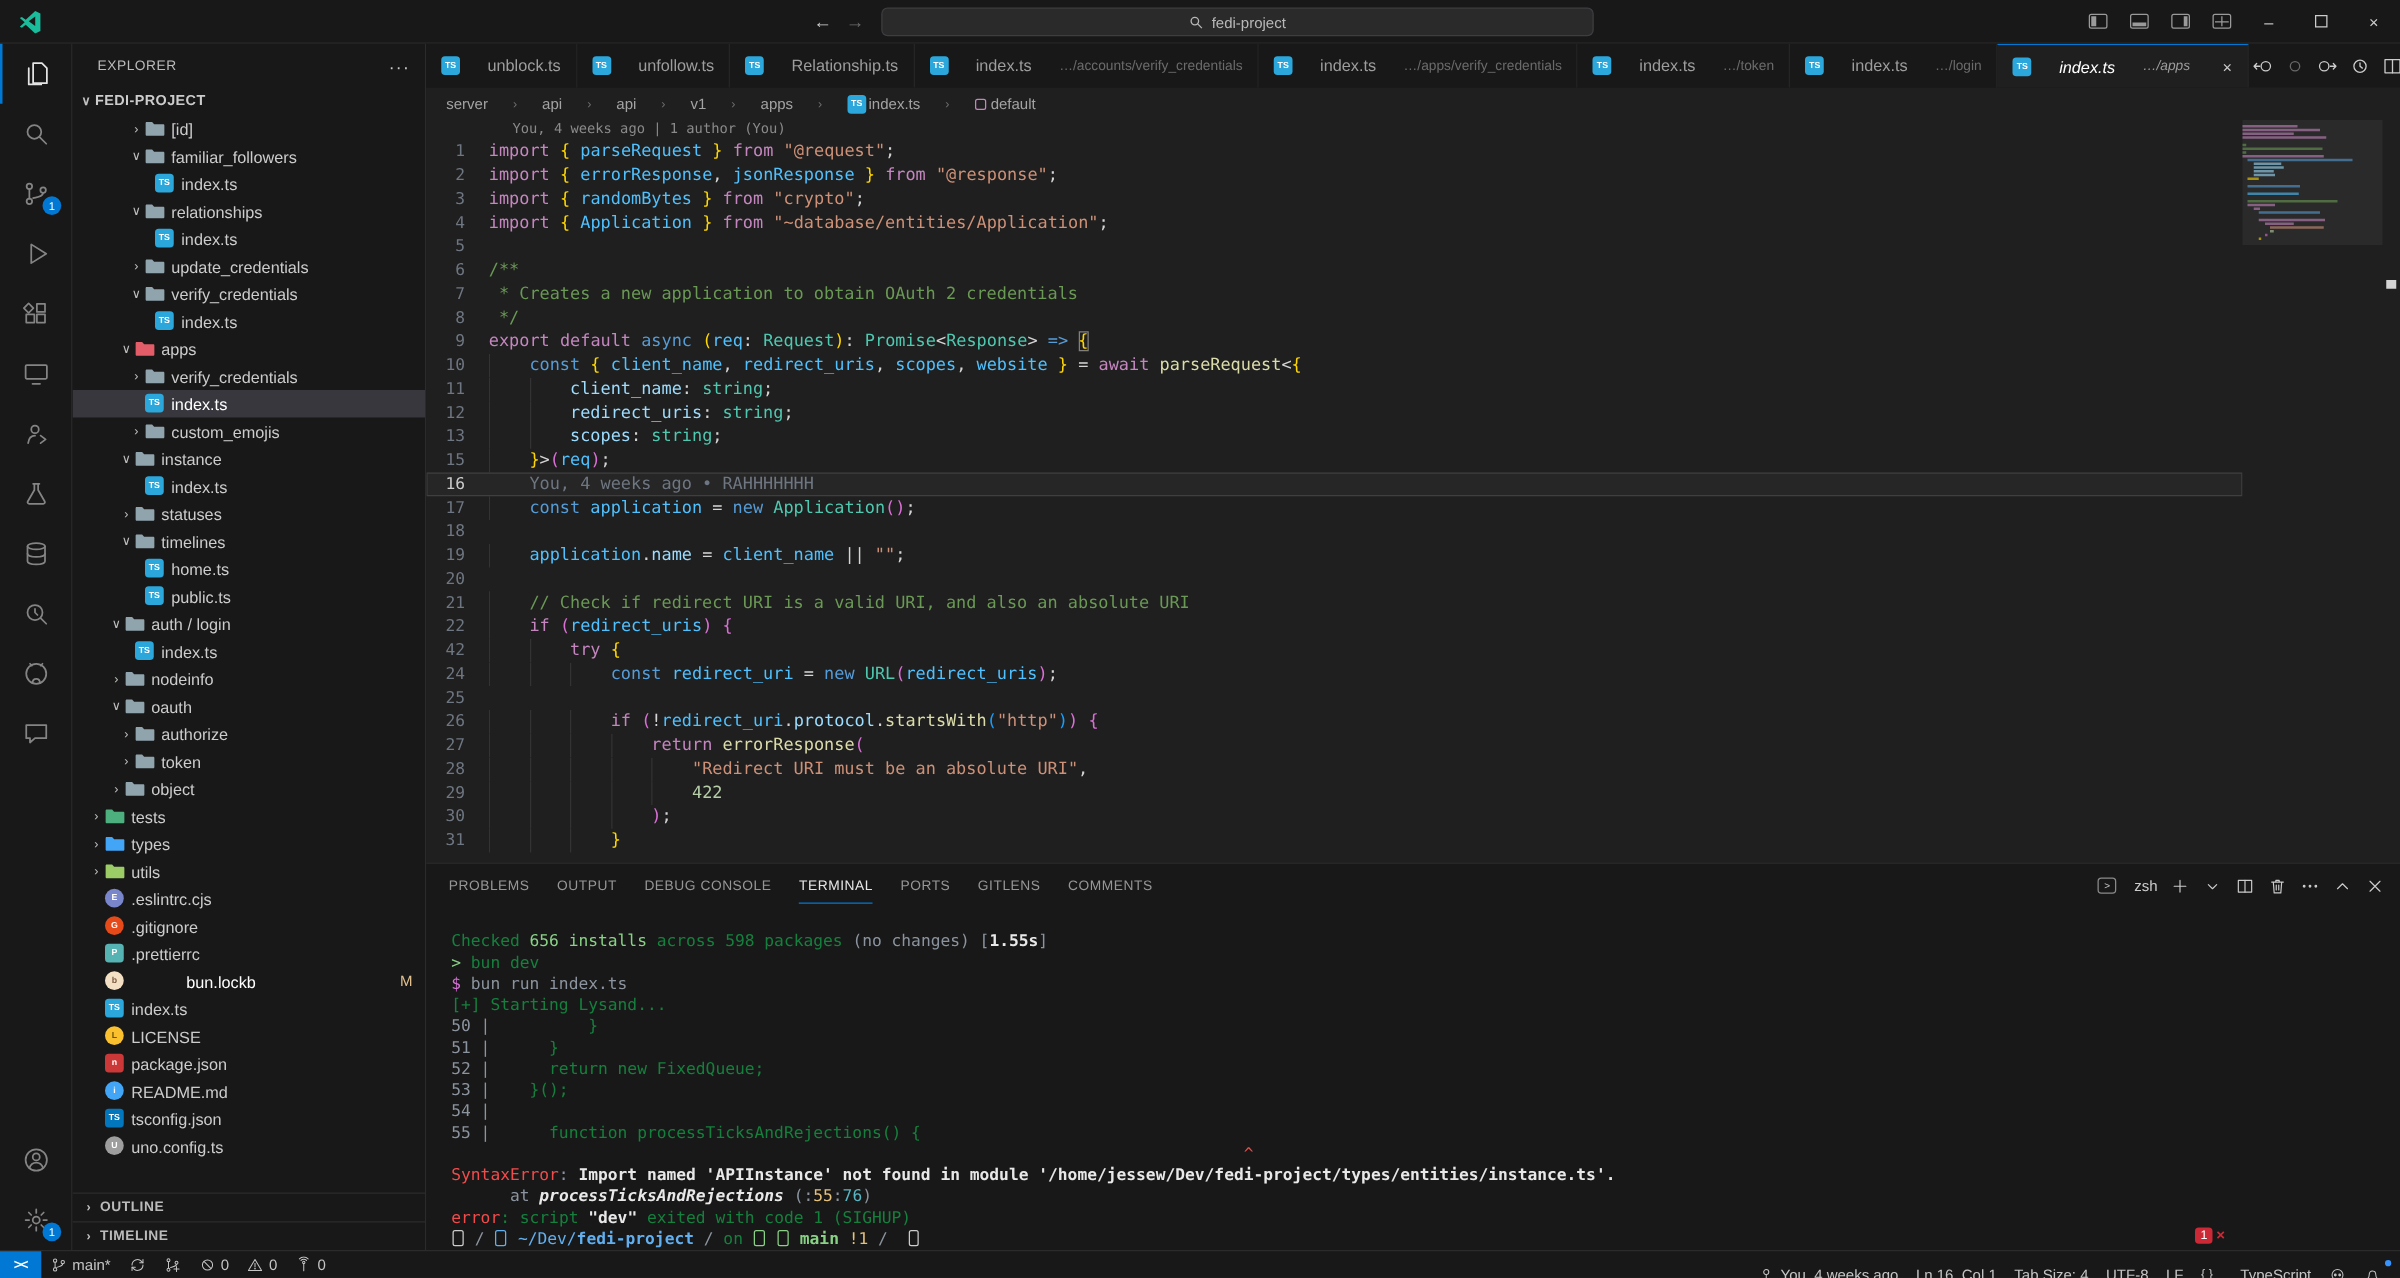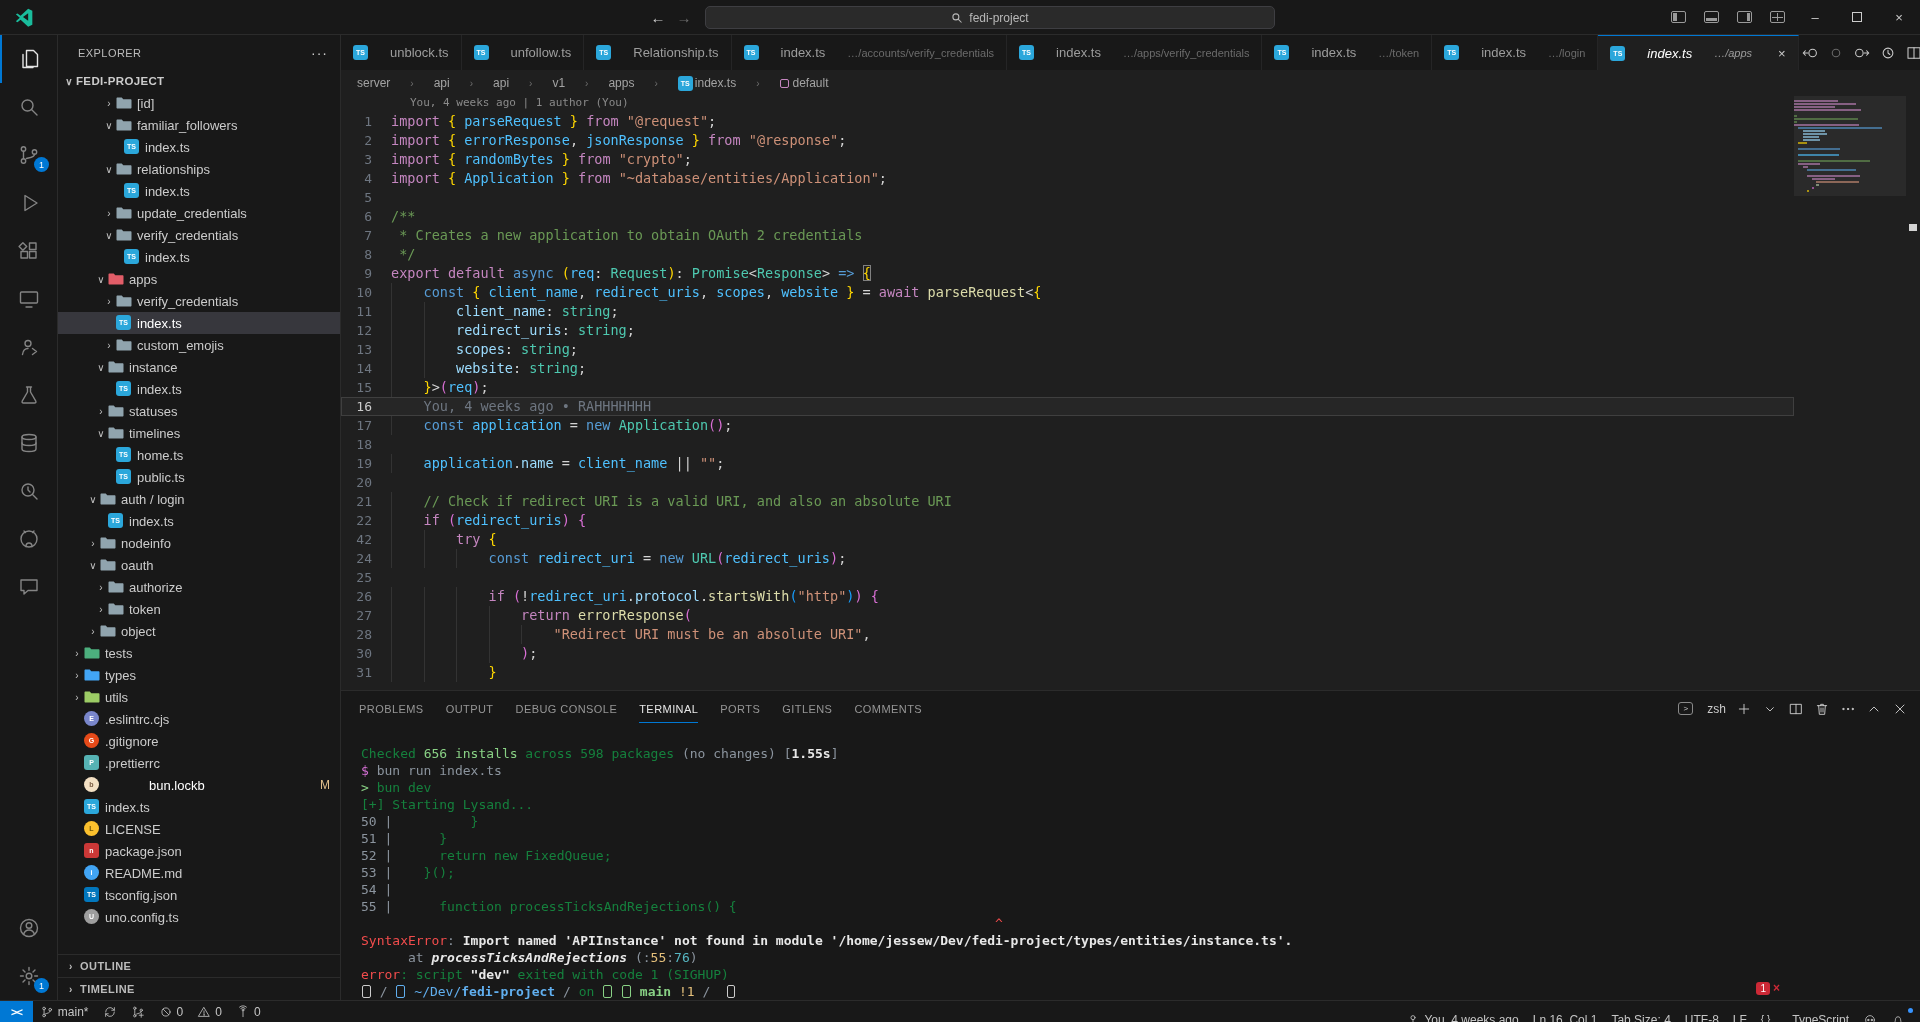--- a/index.html
+++ b/index.html
@@ -782,35 +782,35 @@
         <div class="cline"><span class="num">4</span><span class="code"><span class="tk-kw">import</span><span class="tk-pl"> </span><span class="tk-b1">{</span><span class="tk-im"> Application </span><span class="tk-b1">}</span><span class="tk-pl"> </span><span class="tk-kw">from</span><span class="tk-pl"> </span><span class="tk-st">"~database/entities/Application"</span><span class="tk-pl">;</span></span></div>
         <div class="cline"><span class="num">5</span><span class="code"></span></div>
         <div class="cline"><span class="num">6</span><span class="code"><span class="tk-cm">/**</span></span></div>
         <div class="cline"><span class="num">7</span><span class="code"><span class="tk-cm"> * Creates a new application to obtain OAuth 2 credentials</span></span></div>
         <div class="cline"><span class="num">8</span><span class="code"><span class="tk-cm"> */</span></span></div>
         <div class="cline"><span class="num">9</span><span class="code"><span class="tk-kw">export</span><span class="tk-pl"> </span><span class="tk-kw">default</span><span class="tk-pl"> </span><span class="tk-kb">async</span><span class="tk-pl"> </span><span class="tk-b1">(</span><span class="tk-vr">req</span><span class="tk-pl">: </span><span class="tk-ty">Request</span><span class="tk-b1">)</span><span class="tk-pl">: </span><span class="tk-cl">Promise</span><span class="tk-pl">&lt;</span><span class="tk-ty">Response</span><span class="tk-pl">&gt;</span><span class="tk-pl"> </span><span class="tk-kb">=&gt;</span><span class="tk-pl"> </span><span class="tk-bx">{</span></span></div>
         <div class="cline"><span class="num">10</span><span class="code"><span class="ind">    </span><span class="tk-kb">const</span><span class="tk-pl"> </span><span class="tk-b1">{</span><span class="tk-pl"> </span><span class="tk-vr">client_name</span><span class="tk-pl">, </span><span class="tk-vr">redirect_uris</span><span class="tk-pl">, </span><span class="tk-vr">scopes</span><span class="tk-pl">, </span><span class="tk-vr">website</span><span class="tk-pl"> </span><span class="tk-b1">}</span><span class="tk-pl"> = </span><span class="tk-kw">await</span><span class="tk-pl"> </span><span class="tk-fn">parseRequest</span><span class="tk-pl">&lt;</span><span class="tk-b1">{</span></span></div>
         <div class="cline"><span class="num">11</span><span class="code"><span class="ind">    </span><span class="ind">    </span><span class="tk-pr">client_name</span><span class="tk-pl">: </span><span class="tk-ty">string</span><span class="tk-pl">;</span></span></div>
         <div class="cline"><span class="num">12</span><span class="code"><span class="ind">    </span><span class="ind">    </span><span class="tk-pr">redirect_uris</span><span class="tk-pl">: </span><span class="tk-ty">string</span><span class="tk-pl">;</span></span></div>
         <div class="cline"><span class="num">13</span><span class="code"><span class="ind">    </span><span class="ind">    </span><span class="tk-pr">scopes</span><span class="tk-pl">: </span><span class="tk-ty">string</span><span class="tk-pl">;</span></span></div>
-        <div class="cline"><span class="num">14</span><span class="code"><span class="ind">    </span><span class="ind">    </span><span class="tk-pr">website</span><span class="tk-pl">: </span><span class="tk-ty">string</span><span class="tk-pl">;</span></span></div>
         <div class="cline"><span class="num">15</span><span class="code"><span class="ind">    </span><span class="tk-b1">}</span><span class="tk-pl">&gt;</span><span class="tk-b2">(</span><span class="tk-vr">req</span><span class="tk-b2">)</span><span class="tk-pl">;</span></span></div>
         <div class="cline activeline"><span class="num">16</span><span class="code"><span class="tk-gh">    You, 4 weeks ago • RAHHHHHHH</span></span></div>
         <div class="cline"><span class="num">17</span><span class="code"><span class="ind">    </span><span class="tk-kb">const</span><span class="tk-pl"> </span><span class="tk-vr">application</span><span class="tk-pl"> = </span><span class="tk-kb">new</span><span class="tk-pl"> </span><span class="tk-cl">Application</span><span class="tk-b2">(</span><span class="tk-b2">)</span><span class="tk-pl">;</span></span></div>
         <div class="cline"><span class="num">18</span><span class="code"></span></div>
         <div class="cline"><span class="num">19</span><span class="code"><span class="ind">    </span><span class="tk-vr">application</span><span class="tk-pl">.</span><span class="tk-pr">name</span><span class="tk-pl"> = </span><span class="tk-vr">client_name</span><span class="tk-pl"> || </span><span class="tk-st">""</span><span class="tk-pl">;</span></span></div>
         <div class="cline"><span class="num">20</span><span class="code"></span></div>
         <div class="cline"><span class="num">21</span><span class="code"><span class="ind">    </span><span class="tk-cm">// Check if redirect URI is a valid URI, and also an absolute URI</span></span></div>
         <div class="cline"><span class="num">22</span><span class="code"><span class="ind">    </span><span class="tk-kw">if</span><span class="tk-pl"> </span><span class="tk-b2">(</span><span class="tk-vr">redirect_uris</span><span class="tk-b2">)</span><span class="tk-pl"> </span><span class="tk-b2">{</span></span></div>
         <div class="cline"><span class="num">42</span><span class="code"><span class="ind">    </span><span class="ind">    </span><span class="tk-kw">try</span><span class="tk-pl"> </span><span class="tk-b1">{</span></span></div>
         <div class="cline"><span class="num">24</span><span class="code"><span class="ind">    </span><span class="ind">    </span><span class="ind">    </span><span class="tk-kb">const</span><span class="tk-pl"> </span><span class="tk-vr">redirect_uri</span><span class="tk-pl"> = </span><span class="tk-kb">new</span><span class="tk-pl"> </span><span class="tk-cl">URL</span><span class="tk-b2">(</span><span class="tk-vr">redirect_uris</span><span class="tk-b2">)</span><span class="tk-pl">;</span></span></div>
         <div class="cline"><span class="num">25</span><span class="code"></span></div>
         <div class="cline"><span class="num">26</span><span class="code"><span class="ind">    </span><span class="ind">    </span><span class="ind">    </span><span class="tk-kw">if</span><span class="tk-pl"> </span><span class="tk-b2">(</span><span class="tk-pl">!</span><span class="tk-vr">redirect_uri</span><span class="tk-pl">.</span><span class="tk-pr">protocol</span><span class="tk-pl">.</span><span class="tk-fn">startsWith</span><span class="tk-b3">(</span><span class="tk-st">"http"</span><span class="tk-b3">)</span><span class="tk-b2">)</span><span class="tk-pl"> </span><span class="tk-b2">{</span></span></div>
         <div class="cline"><span class="num">27</span><span class="code"><span class="ind">    </span><span class="ind">    </span><span class="ind">    </span><span class="ind">    </span><span class="tk-kw">return</span><span class="tk-pl"> </span><span class="tk-fn">errorResponse</span><span class="tk-b2">(</span></span></div>
         <div class="cline"><span class="num">28</span><span class="code"><span class="ind">    </span><span class="ind">    </span><span class="ind">    </span><span class="ind">    </span><span class="ind">    </span><span class="tk-st">"Redirect URI must be an absolute URI"</span><span class="tk-pl">,</span></span></div>
+        <div class="cline"><span class="num">29</span><span class="code"><span class="ind">    </span><span class="ind">    </span><span class="ind">    </span><span class="ind">    </span><span class="ind">    </span><span class="tk-nm">422</span></span></div>
         <div class="cline"><span class="num">30</span><span class="code"><span class="ind">    </span><span class="ind">    </span><span class="ind">    </span><span class="ind">    </span><span class="tk-b2">)</span><span class="tk-pl">;</span></span></div>
         <div class="cline"><span class="num">31</span><span class="code"><span class="ind">    </span><span class="ind">    </span><span class="ind">    </span><span class="tk-b1">}</span></span></div>
       </div>
   </div>
   <div id="minimap">
       <div id="minimap-slider"></div>
       <div class="mmbar" style="top: 4px; left: 0px; width: 44px; background: rgb(197, 134, 192);"></div>
       <div class="mmbar" style="top: 7px; left: 0px; width: 61.6px; background: rgb(197, 134, 192);"></div>
       <div class="mmbar" style="top: 10px; left: 0px; width: 40.7px; background: rgb(197, 134, 192);"></div>
       <div class="mmbar" style="top: 13px; left: 0px; width: 67.1px; background: rgb(197, 134, 192);"></div>
@@ -893,22 +893,22 @@
           <span class="ico" style="width: 16px; height: 16px;">
             <svg viewBox="0 0 24 24" fill="none" stroke="currentColor" stroke-width="1.4" stroke-linecap="round" stroke-linejoin="round">
               <path d="M6 6l12 12M18 6 6 18"></path>
             </svg>
           </span>
         </span>
     </div>
   </div>
   <div id="terminal">
       <div class="tline"><span class="t-w">Checked </span><span class="t-grn">656 installs</span><span class="t-w"> across 598 packages </span><span class="t-g">(no changes)</span><span class="t-g"> [</span><span class="t-wb">1.55s</span><span class="t-g">]</span></div>
+      <div class="tline"><span class="t-grn">&gt;</span><span class="t-w"> bun dev</span></div>
       <div class="tline"><span class="t-mag">$</span><span class="t-g"> bun run index.ts</span></div>
-      <div class="tline"><span class="t-grn">&gt;</span><span class="t-w"> bun dev</span></div>
       <div class="tline"><span class="t-w">[+] Starting Lysand...</span></div>
       <div class="tline"><span class="t-g">50 |</span><span class="t-w">          }</span></div>
       <div class="tline"><span class="t-g">51 |</span><span class="t-w">      }</span></div>
       <div class="tline"><span class="t-g">52 |</span><span class="t-w">      return new FixedQueue;</span></div>
       <div class="tline"><span class="t-g">53 |</span><span class="t-w">    }();</span></div>
       <div class="tline"><span class="t-g">54 |</span></div>
       <div class="tline"><span class="t-g">55 |</span><span class="t-w">      function processTicksAndRejections() {</span></div>
       <div class="tline"><span class="t-w">                                                                                 </span><span class="t-red">^</span></div>
       <div class="tline"><span class="t-red">SyntaxError</span><span class="t-g">: </span><span class="t-wb">Import named 'APIInstance' not found in module '/home/jessew/Dev/fedi-project/types/entities/instance.ts'.</span></div>
       <div class="tline"><span class="t-g">      at </span><span class="t-wbi">processTicksAndRejections</span><span class="t-g"> (:</span><span class="t-yel">55</span><span class="t-g">:</span><span class="t-cyn">76</span><span class="t-g">)</span></div>

